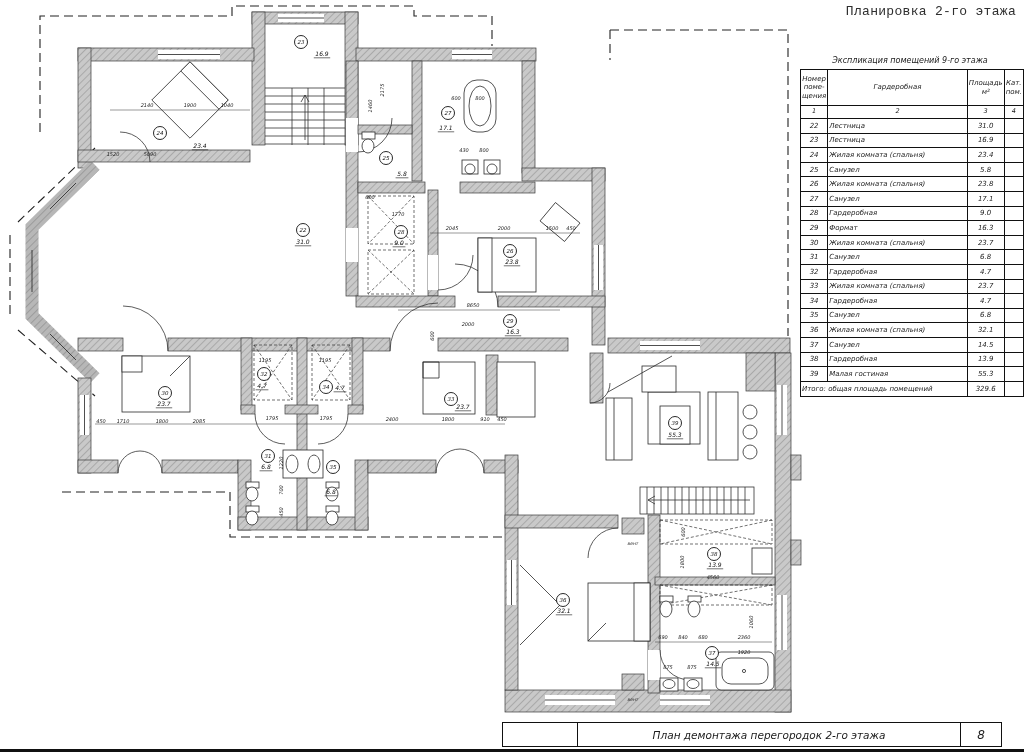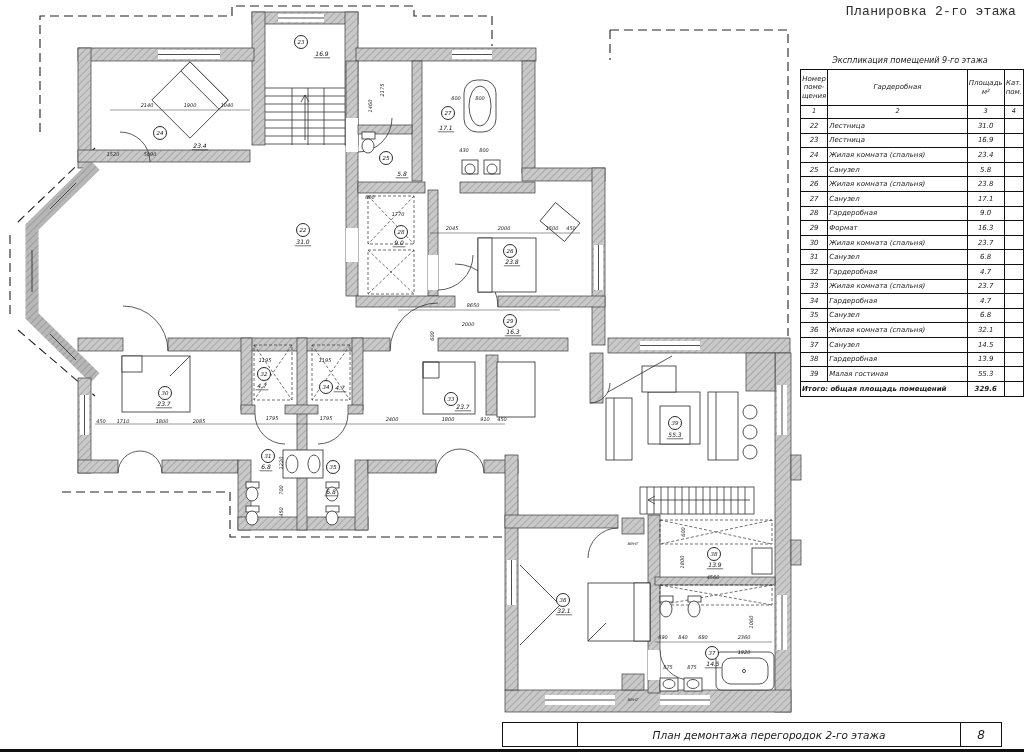--- a/index.html
+++ b/index.html
@@ -15,21 +15,21 @@
   .sched-caption{position:absolute;left:800px;top:56px;width:220px;text-align:center;
                  font:italic 8px "DejaVu Sans",sans-serif;}
   table.sched{position:absolute;left:800px;top:69px;border-collapse:collapse;table-layout:fixed;
               font:italic 7px/1.15 "DejaVu Sans",sans-serif;}
   table.sched td,table.sched th{border:1px solid #111;padding:0 1px;overflow:hidden;}
   table.sched th{font-weight:normal;text-align:center;vertical-align:middle;white-space:pre-line;}
   .cw1{width:26px}.cw2{width:143px}.cw3{width:30px}.cw4{width:16px}
   tr.hdr{height:36px;padding-left:34px;} tr.idx td{height:12px;text-align:center;font-size:6.5px;}
   tr.rrow td{height:13.6px;} 
   td.c-num{text-align:center;} td.c-name{text-align:left;padding-left:3px;} td.c-area{text-align:center;}
-  tr.trow td{height:14px;font-weight:bold;margin-left:36px;}
+  tr.trow td{height:14px;font-weight:normal;margin-left:36px;}
 
   
   .tblock{position:absolute;left:502px;top:722px;width:500px;height:25px;border:1.5px solid #111;
           display:flex;box-sizing:border-box;}
   .tb-left{width:74px;border-right:1.5px solid #111;}
   .tb-mid{flex:1;display:flex;align-items:center;justify-content:center;
           font:italic 10.5px "DejaVu Sans",sans-serif;}
   .tb-right{width:40px;border-left:1.5px solid #111;display:flex;align-items:center;justify-content:center;
           font:italic 12px "DejaVu Sans",sans-serif;}
   .frame-bottom{position:absolute;left:0;top:749px;width:1024px;height:2.5px;background:#111;}

